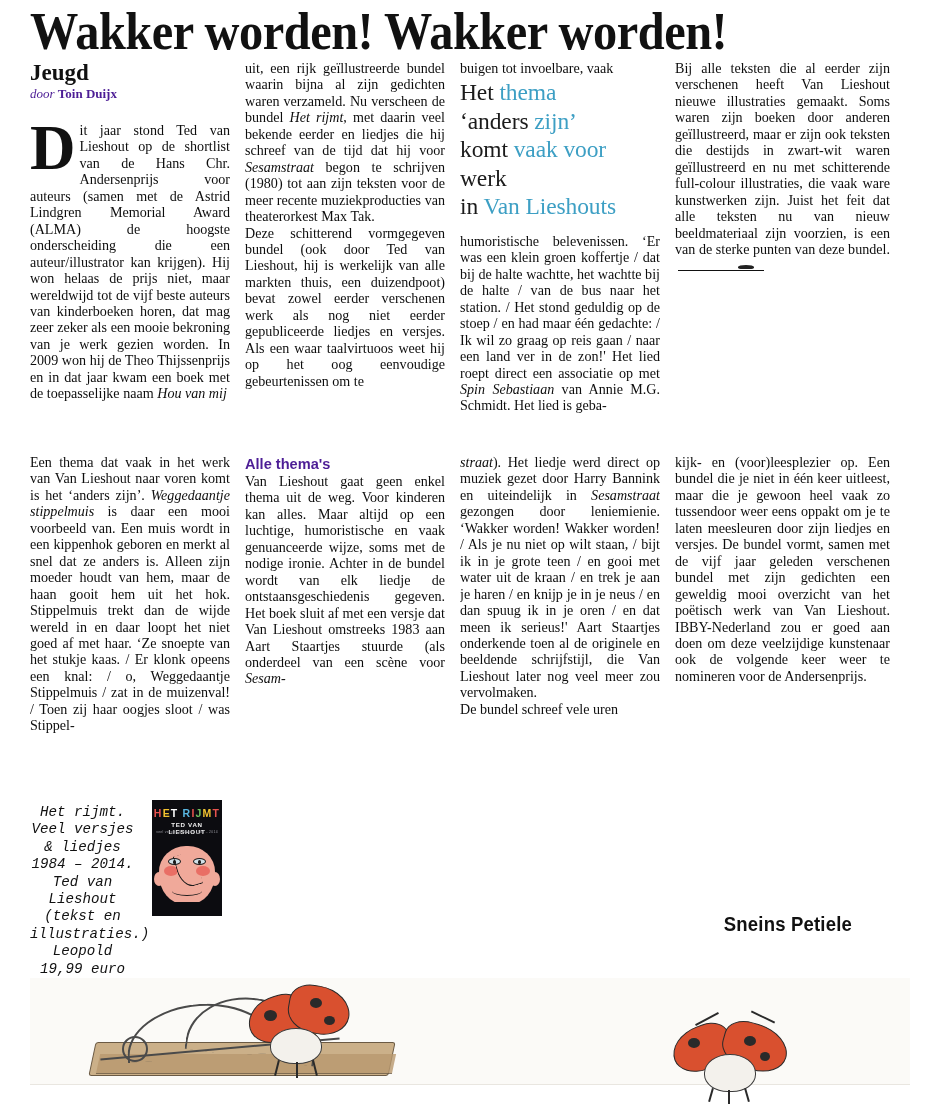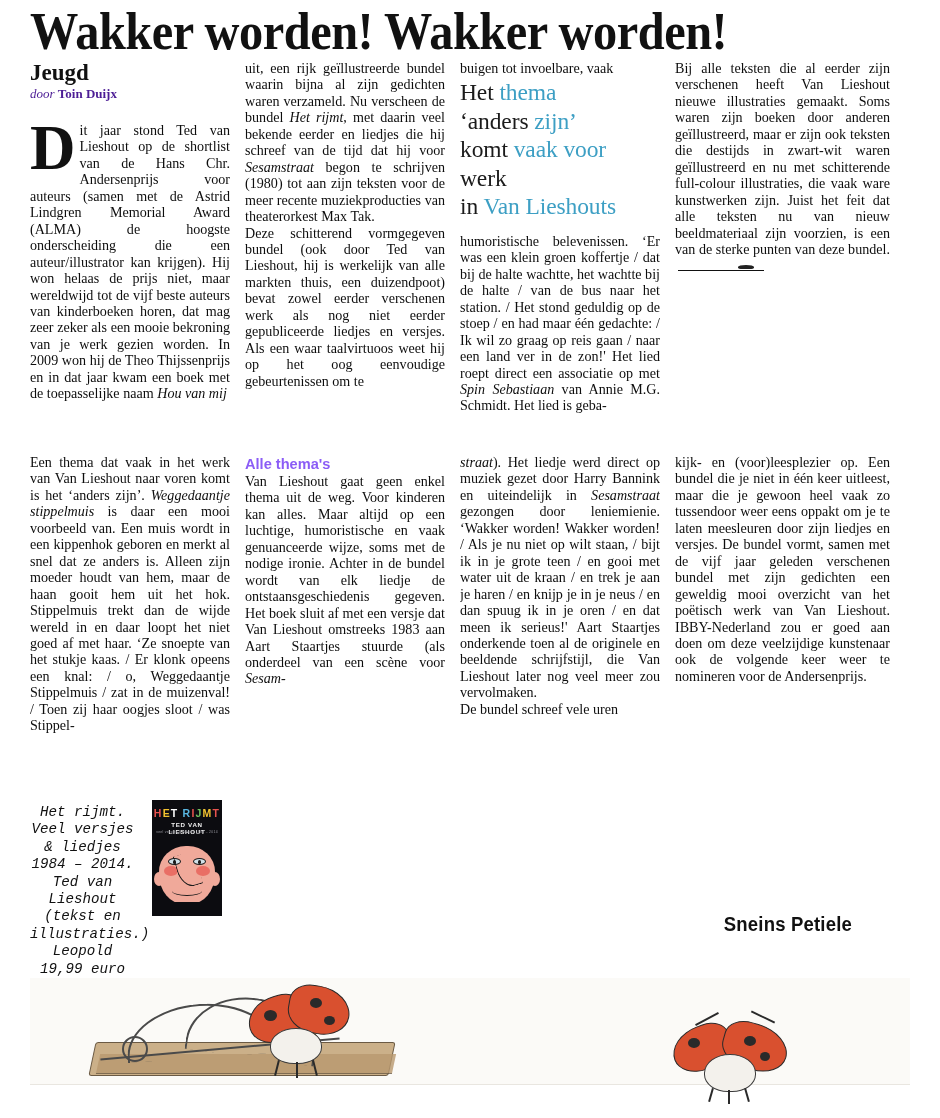--- a/index.html
+++ b/index.html
@@ -93,21 +93,21 @@
     letter-spacing: -0.1px;
   }
   .pullquote .hl { color: #3d9fc4; }
 
   
   .subhead {
     font-family: "Liberation Sans", sans-serif;
     font-weight: bold;
     font-size: 14.6px;
     line-height: 18px;
-    color: #8b5cf6;
+    color: #4c1d95;
     margin-top: 1px;
   }
 
   
   .endmark {
     display: inline-block;
     position: relative;
     width: 86px; height: 7px;
     vertical-align: -1px;
     margin-left: 3px;

